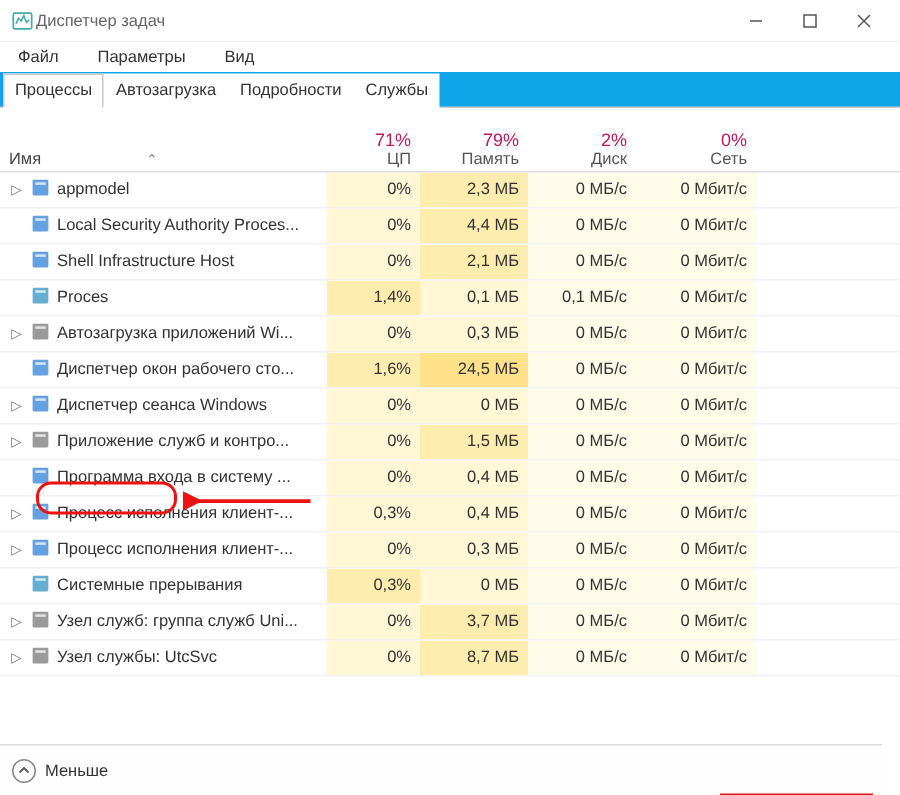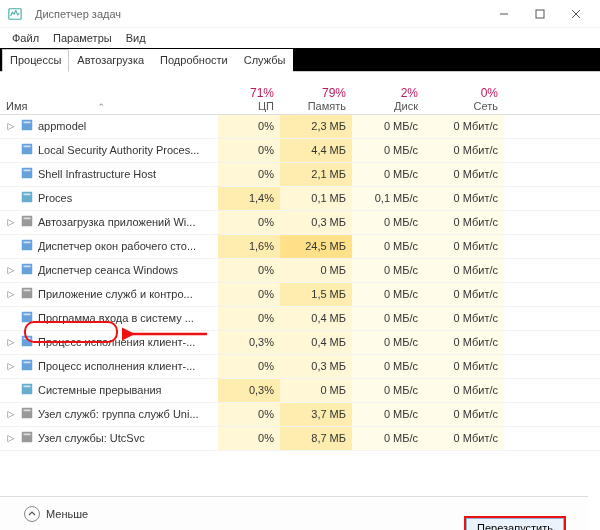--- a/index.html
+++ b/index.html
@@ -11,30 +11,30 @@
     width: 600px;
     height: 530px;
     overflow: hidden;
     position: relative;
   }
   .titlebar {
     display: flex; align-items: center; justify-content: space-between;
     height: 28px; padding: 0 6px 0 8px; background: #fff;
     border-bottom: 1px solid #f3f3f3;
   }
-  .titlebar-left { display: flex; align-items: center; gap: 13px; color: #666; }
+  .titlebar-left { display: flex; align-items: center; gap: 2px; color: #666; }
   .title-icon { width: 14px; height: 14px; }
   .win-controls { display: flex; gap: 0; }
   .win-btn { width: 36px; height: 28px; display:flex;align-items:center;justify-content:center; color:#555; }
   .win-btn svg { width: 10px; height: 10px; }
-  .menubar { display:flex; gap: 2px; padding: 2px 6px; font-size: 11px; color:#333; }
+  .menubar { display:flex; gap: 14px; padding: 2px 6px; font-size: 11px; color:#333; }
   .menubar span { padding: 2px 6px; }
   .tabs {
     display: flex; border-bottom: 1px solid #ccc; padding-left: 2px;
-    background: #000000; font-size: 11px;
+    background: #0ea5e9; font-size: 11px;
   }
   .tab {
     padding: 4px 7px 5px; border: 1px solid transparent; border-bottom: none;
     position: relative; top: 1px; background: #fff; white-space: nowrap;
   }
   .tab.active {
     border: 1px solid #ccc; border-bottom: 1px solid #fff;
     background: #fff;
   }
   .table-wrap { position: relative; height: 432px; }
@@ -70,22 +70,22 @@
   .heat-none { background: #fffde9; }
   tbody tr.selected td { background: #d6ecff !important; }
   tbody tr.selected td.name-cell { background: #d6ecff; }
   .highlight-oval {
     position: absolute; border: 2px solid #e11; border-radius: 10px;
     pointer-events: none;
   }
   .arrow-red { position: absolute; pointer-events: none; }
   .footer {
     position: absolute; bottom: 0; left: 0; right: 12px;
-    display: flex; justify-content: space-between; align-items: center;
-    padding: 6px 24px; border-top: 1px solid #ddd; background: #fdfdfd;
+    display: flex; justify-content: space-between; 
+    padding: 6px 8px; border-top: 1px solid #ddd; background: #fdfdfd;
     height: 34px;
   }
   .less-btn { display: flex; align-items: center; gap: 6px; font-size: 11px; color:#333; }
   .less-circle {
     width: 16px; height: 16px; border: 1px solid #888; border-radius: 50%;
     display:flex; align-items:center; justify-content:center;
   }
   .less-circle svg { width: 8px; height: 8px; }
   .restart-btn {
     border: 1px solid #8fb3d9; background: #eaf3fb;

